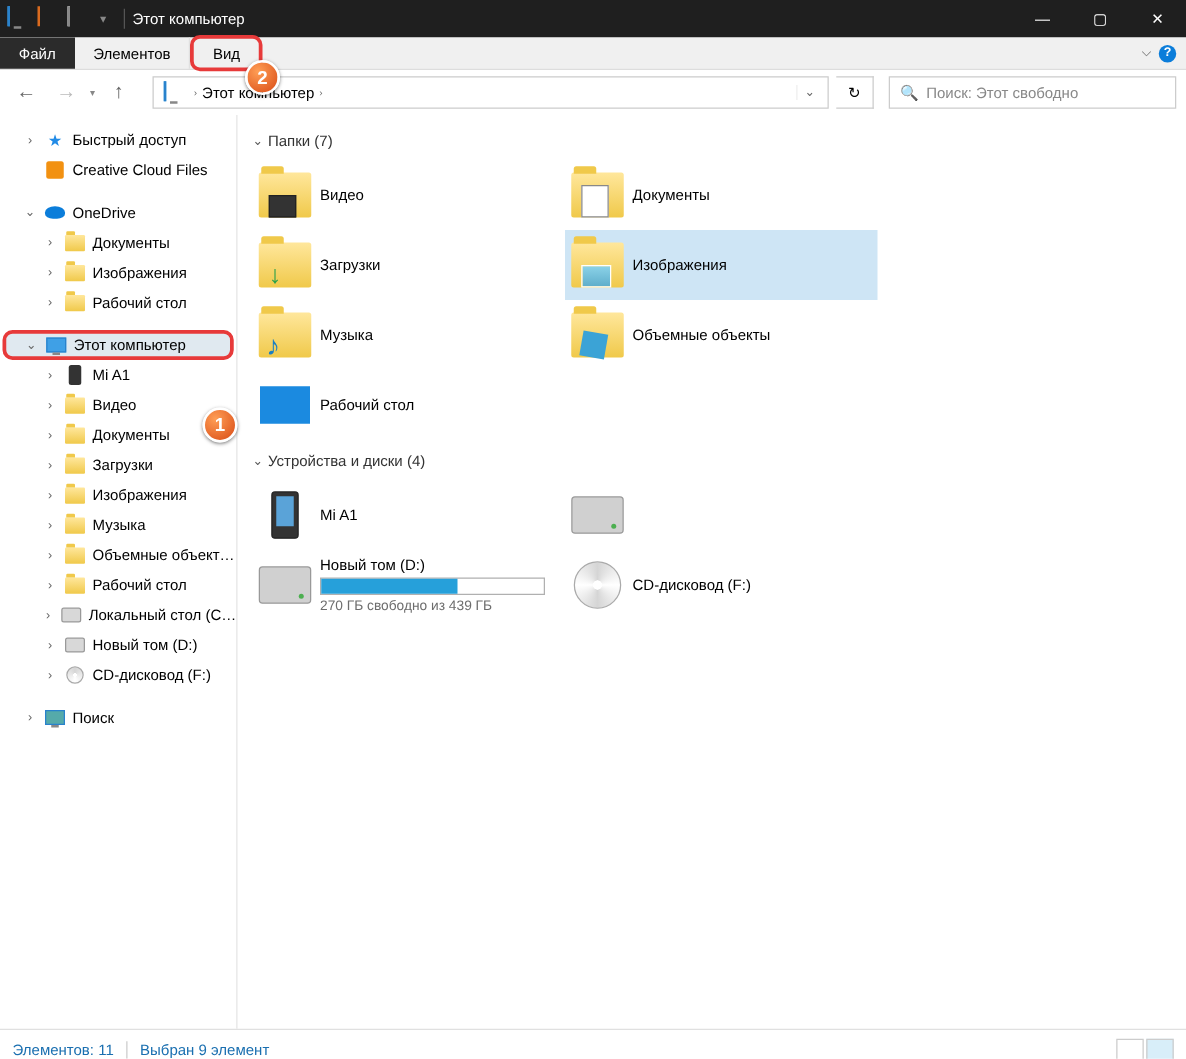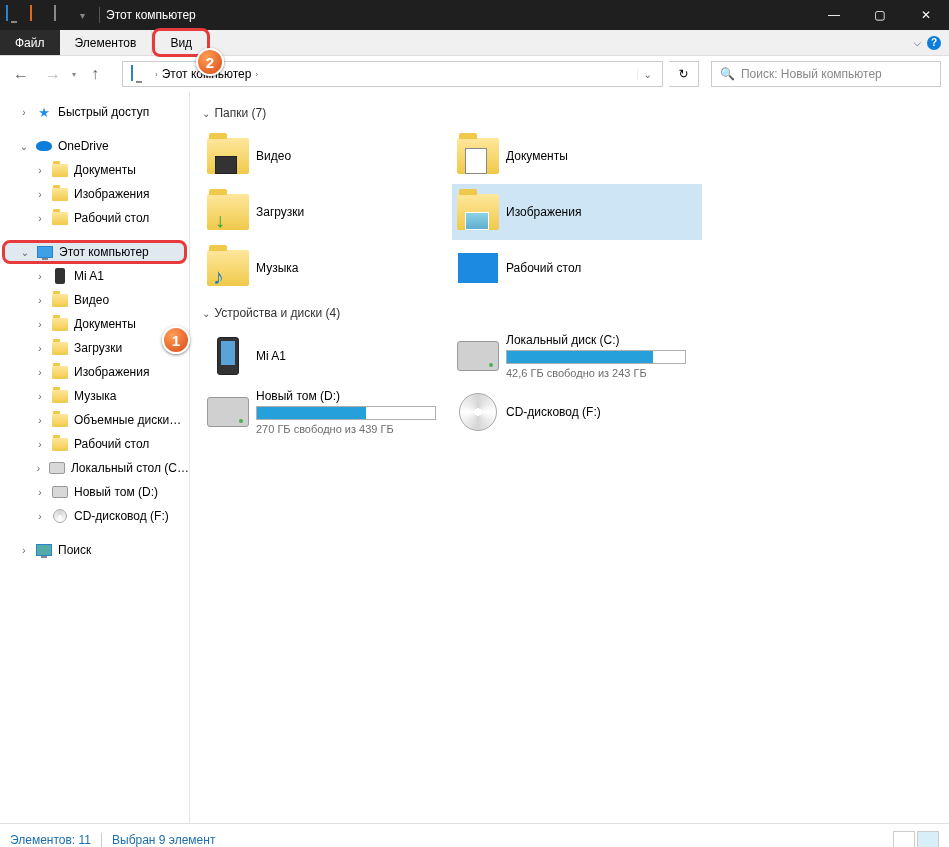--- a/index.html
+++ b/index.html
@@ -144,31 +144,38 @@
   <div class="addressbar">
     <span class="pc-icon-small"><span class="pc-icon"></span></span>
     <span class="crumb-caret">›</span>
     <span class="crumb">Этот компьютер</span>
     <span class="crumb-caret">›</span>
     <span class="addr-caret">⌄</span>
   </div>
   <div class="refresh">↻</div>
   <div class="searchbox">
     <span class="search-icon">🔍</span>
-    <span>Поиск: Новый компьютер</span>
+    <span>Поиск: Этот свободно</span>
   </div>
 </div>
 
 <div class="main">
 
   <div class="sidebar">
     <div class="tree-item lvl1">
       <span class="chev">›</span>
         <span class="icon star-icon">★</span>
       <span>Быстрый доступ</span>
+    </div>
+    <div class="tree-item lvl1">
+      <span class="chev empty">›</span>
+        <span class="icon">
+          <span class="cc-icon"></span>
+        </span>
+      <span>Creative Cloud Files</span>
     </div>
     <div class="tree-spacer"></div>
     <div class="tree-item lvl1">
       <span class="chev">⌄</span>
         <span class="icon">
           <span class="onedrive-cloud"></span>
         </span>
       <span>OneDrive</span>
     </div>
     <div id="onedrive-items">
@@ -243,21 +250,21 @@
           <span class="icon">
             <span class="folder-small"></span>
           </span>
     <span>Музыка</span>
   </div>
         <div class="tree-item lvl2">
     <span class="chev">›</span>
           <span class="icon">
             <span class="folder-small"></span>
           </span>
-    <span>Объемные диски…</span>
+    <span>Объемные объект…</span>
   </div>
         <div class="tree-item lvl2">
     <span class="chev">›</span>
           <span class="icon">
             <span class="folder-small"></span>
           </span>
     <span>Рабочий стол</span>
   </div>
         <div class="tree-item lvl2">
     <span class="chev">›</span>
@@ -344,20 +351,30 @@
             <div class="folder">
               <div style="position:absolute;bottom:-4px;left:6px;font-size:22px;color:#1b7fc2">♪</div>
             </div>
           </div>
       <div class="info">
             <span class="label">Музыка</span>
           </div>
     </div>
         <div class="item ">
       <div class="big-icon">
+            <div class="folder">
+              <div style="position:absolute;bottom:0;left:8px;width:20px;height:20px;background:#3ba3d6;transform:rotate(10deg)"></div>
+            </div>
+          </div>
+      <div class="info">
+            <span class="label">Объемные объекты</span>
+          </div>
+    </div>
+        <div class="item ">
+      <div class="big-icon">
             <div style="width:40px;height:30px;background:#1b8ae0"></div>
           </div>
       <div class="info">
             <span class="label">Рабочий стол</span>
           </div>
     </div>
       </div>
 
     <div class="group-header" style="margin-top:10px">
       <span class="chev">⌄</span>
@@ -370,27 +387,20 @@
           </div>
      <div class="info">
        <span class="label">Mi A1</span>
 
      </div>
    </div>
         <div class="item">
      <div class="big-icon">
             <div class="drive"></div>
           </div>
-     <div class="info">
-       <span class="label">Локальный диск (C:)</span>
-       <div class="bar">
-              <div class="fill" style="width:82%"></div>
-            </div>
-           <span class="sub">42,6 ГБ свободно из 243 ГБ</span>
-     </div>
    </div>
         <div class="item">
      <div class="big-icon">
             <div class="drive"></div>
           </div>
      <div class="info">
        <span class="label">Новый том (D:)</span>
        <div class="bar">
               <div class="fill" style="width:61%"></div>
             </div>

